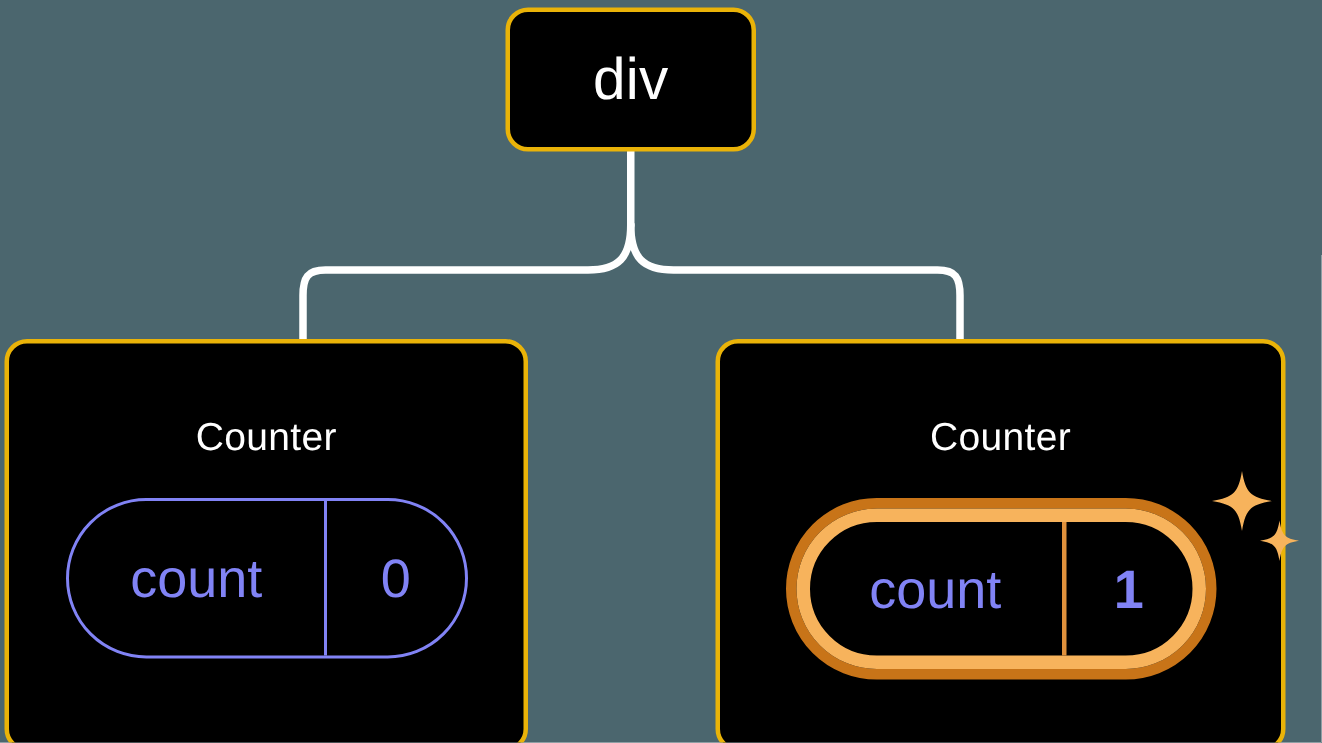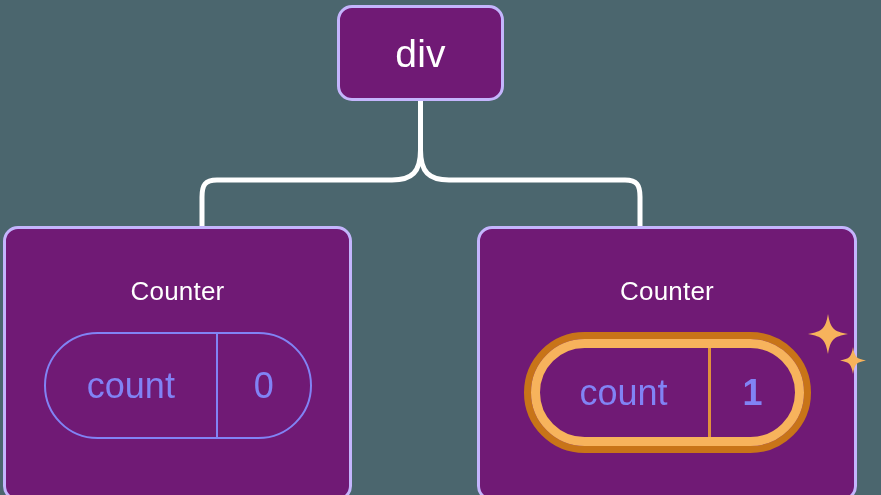--- a/index.html
+++ b/index.html
@@ -26,22 +26,22 @@
     top: 0;
     width: 881px;
     height: 495px;
     z-index: 1;
   }
 
   
   .card {
     position: absolute;
     z-index: 2;
-    background: #701a75;
-    border: 3px solid #c4b5fd;
+    background: #000000;
+    border: 3px solid #eab308;
     border-radius: 15px;
     box-sizing: border-box;
     display: flex;
     flex-direction: column;
     align-items: center;
   }
 
   
   #root-node {
     left: 337px;

